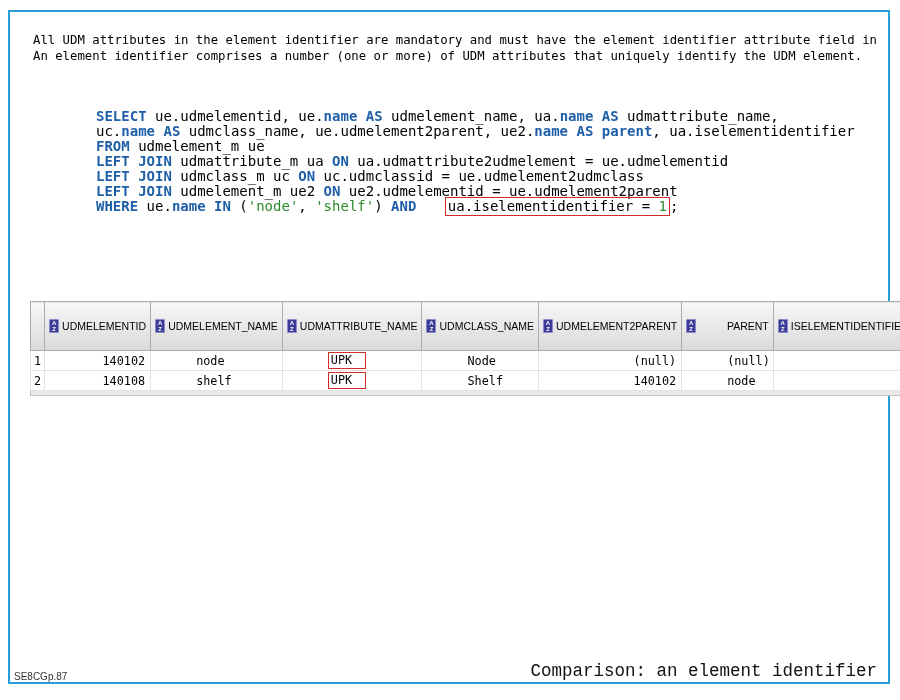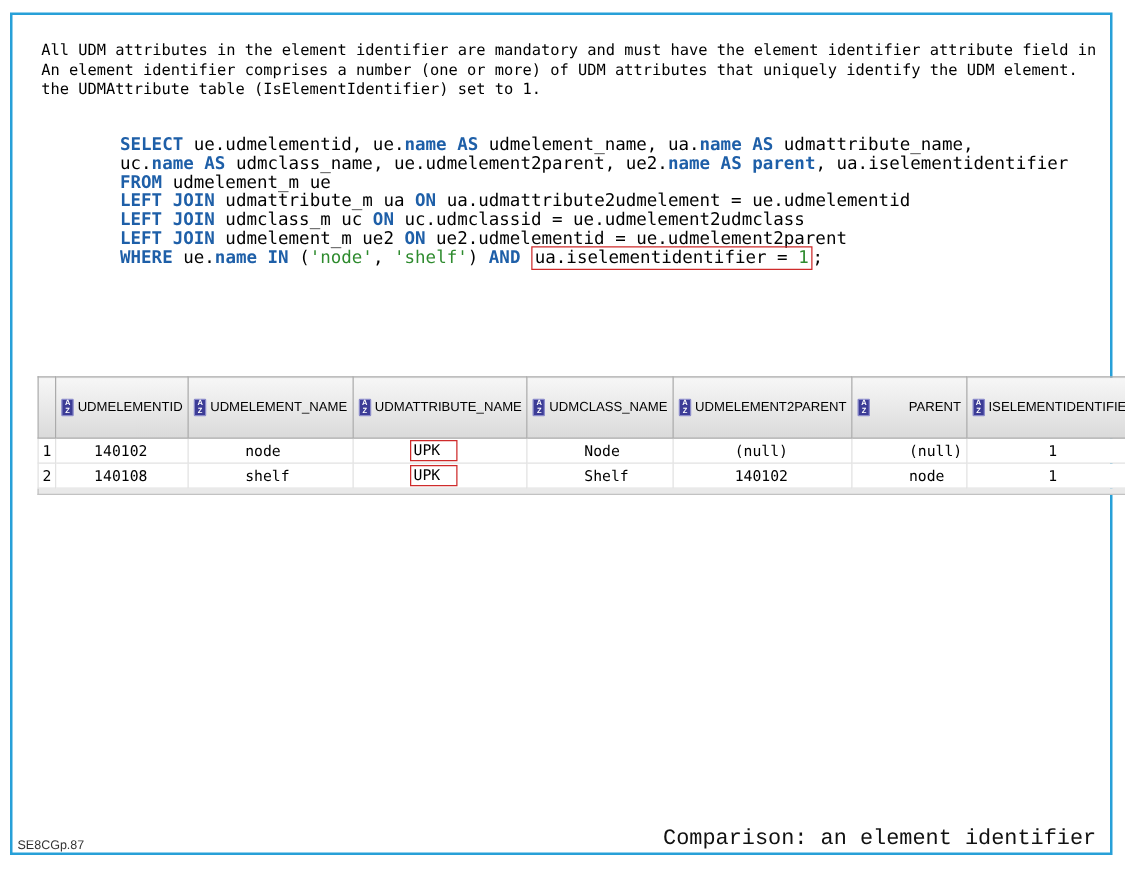--- a/index.html
+++ b/index.html
@@ -20,39 +20,40 @@
     position:absolute; left:96px; top:109px;
     font-size:14px; line-height:15px; color:#000; white-space:pre;
   }
   .sql-block .kw  { color:var(--kw,#1E5FA8); font-weight:bold; }
   .sql-block .str { color:var(--str,#2E8B2E); }
   .sql-block .num { color:var(--num,#2E8B2E); }
   .sql-block .p   { color:#000; }
   .sqlbox {
     border:1px solid var(--hl,#CE2B2B);
     padding:0 2px 1px 2px;
+    margin-left:20px;
   }
   .grid-wrap { position:absolute; left:30px; top:301px; }
   table.grid { border-collapse:collapse; table-layout:fixed; }
   table.grid th {
     height:20px; padding:17px 4px;
     background:linear-gradient(#F7F7F7,#DADADA);
     border:1px solid #ABABAB;
     font-family:"Liberation Sans", sans-serif;
     font-size:10.5px; font-weight:normal; color:#000;
   }
   .th-inner { display:flex; align-items:center; justify-content:space-between; gap:3px; }
   .th-inner.center { justify-content:center; }
   table.grid td {
     height:20px; padding:0 3px;
     border:1px solid #E2E2E2; background:#fff;
     font-size:11.8px; color:#000; white-space:nowrap; overflow:hidden;
   }
   table.grid td.rownum { text-align:center; border-color:#E2E2E2; }
-  table.grid td.r { text-align:center; padding-right:5px; }
+  table.grid td.r { text-align:right; padding-right:5px; }
   table.grid td.l { text-align:left;padding-left:45px; }
   .sort-icon {
     display:inline-flex; flex-direction:column; align-items:center; justify-content:center;
     width:10px; height:14px; flex:0 0 10px;
     background:#3C3C96; border:1px solid #8A8ACA; border-radius:1px;
     color:#fff; font-family:"Liberation Sans", sans-serif;
     font-size:6px; line-height:6px; font-weight:bold;
   }
   .upk-box {
     display:inline-block;
@@ -70,21 +71,21 @@
   .slide-title {
     position:absolute; right:23px; top:661px;
     font-family:Liberation Mono, monospace; font-size:17.5px; color:#111;
   }
 </style>
 </head>
 <body style="--accent: #27A0D8; --kw: #1E5FA8; --str: #2E8B2E; --num: #2E8B2E; --hl: #CE2B2B;">
 
 <div class="slide-border"></div>
 
-<div class="intro"><div>All UDM attributes in the element identifier are mandatory and must have the element identifier attribute field in</div><div>An element identifier comprises a number (one or more) of UDM attributes that uniquely identify the UDM element.</div><div>the UDMAttribute table (IsElementIdentifier) set to 1.</div></div>
+<div class="intro"><div>All UDM attributes in the element identifier are mandatory and must have the element identifier attribute field in</div><div>An element identifier comprises a number (one or more) of UDM attributes that uniquely identify the UDM element.</div></div>
 
 <div class="sql-block"><div><span class="kw">SELECT</span><span class="p"> ue.udmelementid, ue.</span><span class="kw">name</span><span class="p"> </span><span class="kw">AS</span><span class="p"> udmelement_name, ua.</span><span class="kw">name</span><span class="p"> </span><span class="kw">AS</span><span class="p"> udmattribute_name,</span></div><div><span class="p">uc.</span><span class="kw">name</span><span class="p"> </span><span class="kw">AS</span><span class="p"> udmclass_name, ue.udmelement2parent, ue2.</span><span class="kw">name</span><span class="p"> </span><span class="kw">AS</span><span class="p"> </span><span class="kw">parent</span><span class="p">, ua.iselementidentifier</span></div><div><span class="kw">FROM</span><span class="p"> udmelement_m ue</span></div><div><span class="kw">LEFT JOIN</span><span class="p"> udmattribute_m ua </span><span class="kw">ON</span><span class="p"> ua.udmattribute2udmelement = ue.udmelementid</span></div><div><span class="kw">LEFT JOIN</span><span class="p"> udmclass_m uc </span><span class="kw">ON</span><span class="p"> uc.udmclassid = ue.udmelement2udmclass</span></div><div><span class="kw">LEFT JOIN</span><span class="p"> udmelement_m ue2 </span><span class="kw">ON</span><span class="p"> ue2.udmelementid = ue.udmelement2parent</span></div><div><span class="kw">WHERE</span><span class="p"> ue.</span><span class="kw">name</span><span class="p"> </span><span class="kw">IN</span><span class="p"> (</span><span class="str">'node'</span><span class="p">, </span><span class="str">'shelf'</span><span class="p">) </span><span class="kw">AND</span><span class="p"> </span><span class="sqlbox"><span class="p">ua.iselementidentifier = </span><span class="num">1</span></span><span class="p">;</span></div></div>
 
 <div class="grid-wrap">
   <table class="grid">
     <colgroup>
         <col style="width: 27px;">
         <col style="width: 90px;">
         <col style="width: 133px;">
         <col style="width: 137px;">

